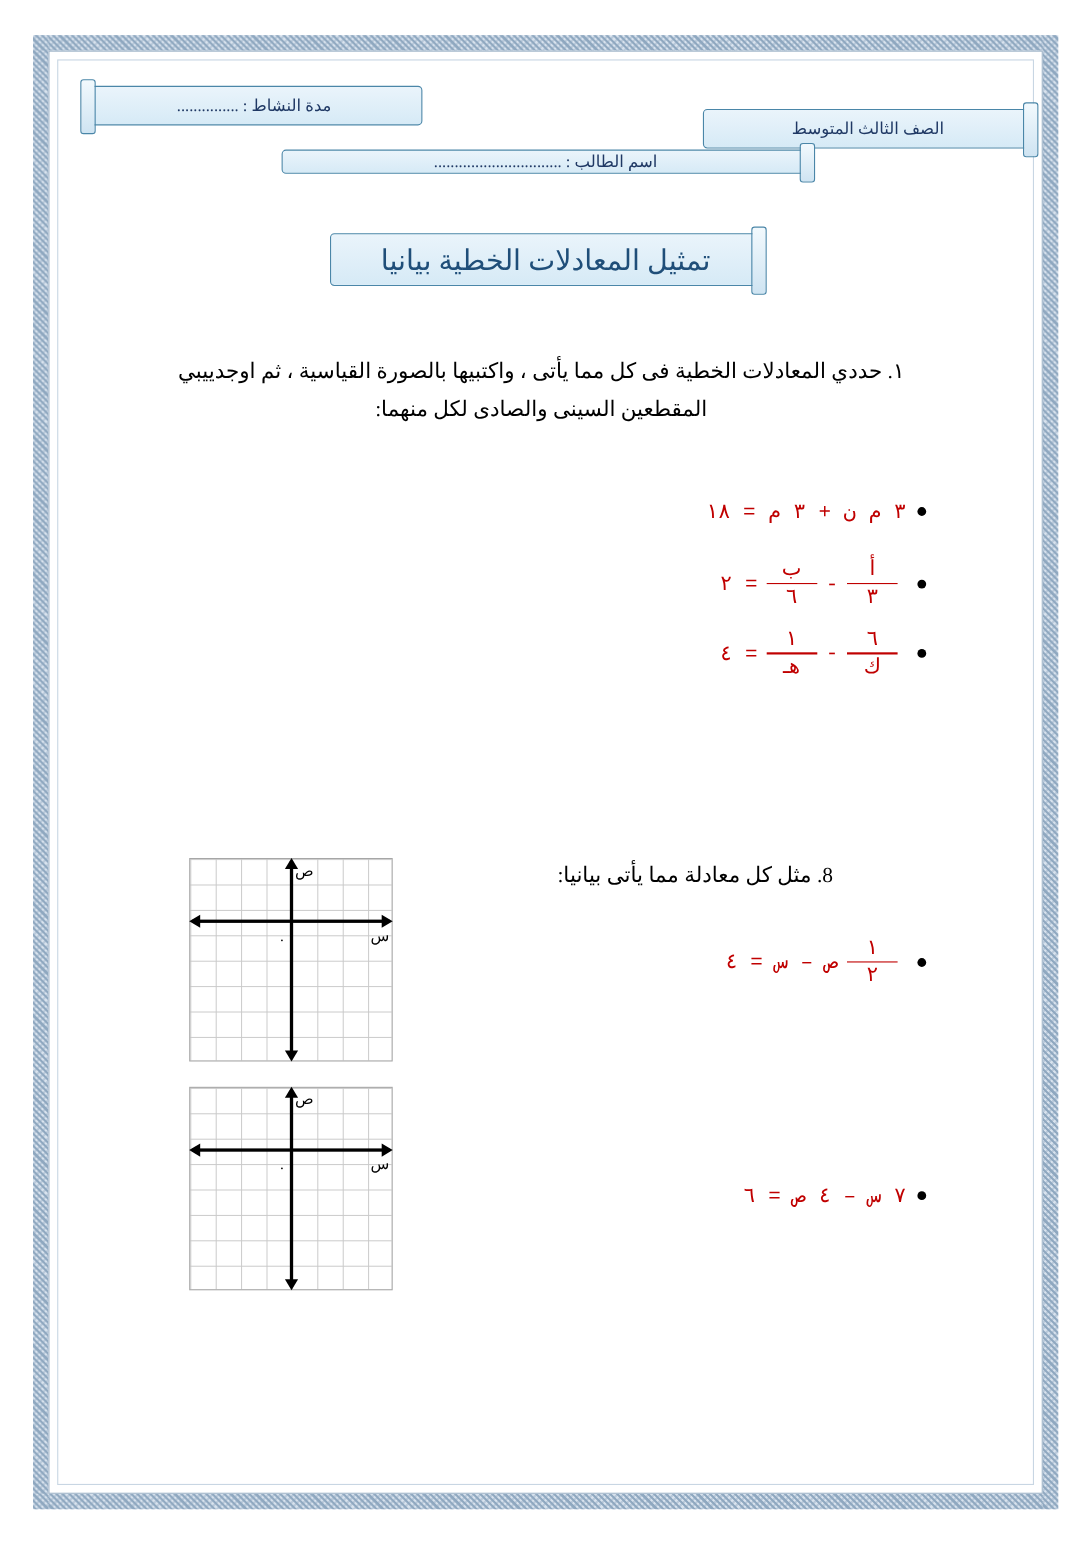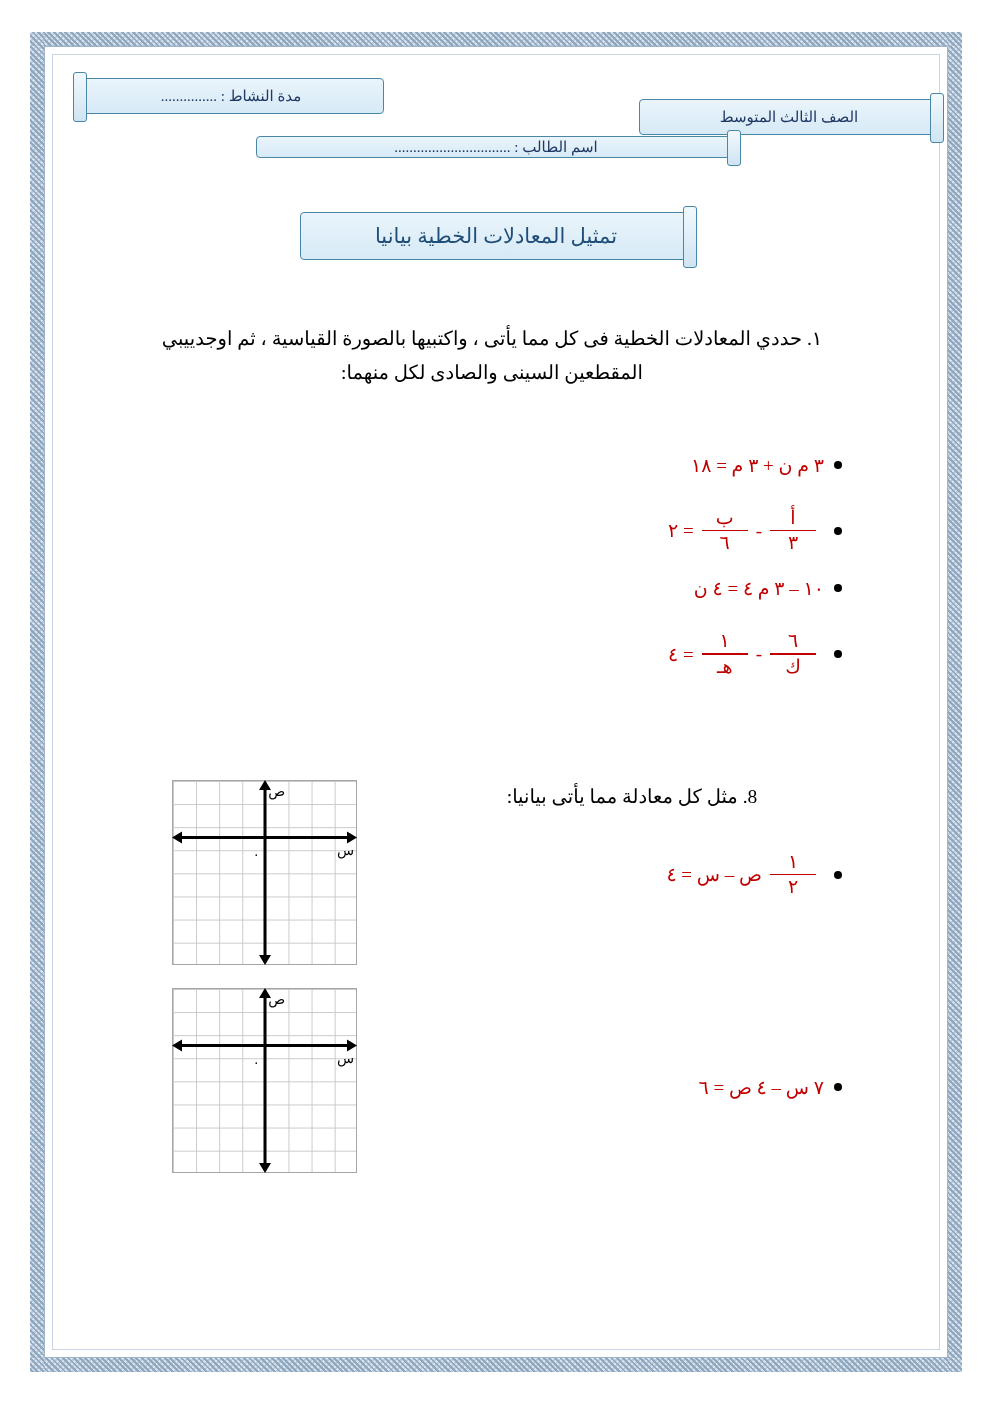--- a/index.html
+++ b/index.html
@@ -75,21 +75,21 @@
     border: 1px solid #4a86a8;
     border-radius: 3px;
   }
   .banner .curl.right { right: -6px; }
   .banner .curl.left { left: -6px; }
 
   #banner-grade   { right: 53px;  top: 78px;  width: 300px; height: 36px; margin-top: 21px; }
   #banner-duration{ left: 78px;   top: 78px;  width: 306px; height: 36px; }
   #banner-student { left: 50%; transform: translateX(-50%); top: 136px; width: 480px; height: 22px; }
   #banner-title   { left: 50%; transform: translateX(-50%); top: 212px; width: 392px; height: 48px;
-                    font-size: 21px; color: #1f4e79; }
+                    font-size: 26px; color: #1f4e79; }
 
   
   .q-block {
     position: absolute;
     color: #000000;
     font-size: 19.5px;
     line-height: 1.75;
     text-align: center;
   }
   #q1 { right: 150px; top: 322px; width: 700px; }
@@ -112,21 +112,21 @@
     min-height: 34px;
   }
   .bullet {
     width: 8px; height: 8px;
     background: #000;
     border-radius: 50%;
     display: inline-block;
     margin-left: 10px;
     flex: 0 0 auto;
   }
-  .eq-text { white-space: nowrap; }
+  .eq-text { white-space: nowrap; font-family: Liberation Mono, monospace; }
 
   
   .frac {
     display: inline-flex;
     flex-direction: column;
     align-items: center;
     vertical-align: middle;
     margin: 0 8px;
     line-height: 1.05;
   }
@@ -238,24 +238,20 @@
     </span>
     <span class="eq-text">-</span>
     <span class="frac">
       <span class="num">ب</span>
       <span class="bar"></span>
       <span class="den">٦</span>
     </span>
     <span class="eq-text">= ٢</span>
   </div>
 
-  <div class="eq-row">
-    <span class="bullet"></span>
-    <span class="eq-text">١٠ – ٣ م ٤ = ٤ ن</span>
-  </div>
 
   <div class="eq-row with-frac">
     <span class="bullet"></span>
     <span class="frac">
       <span class="num">٦</span>
       <span class="bar"></span>
       <span class="den">ك</span>
     </span>
     <span class="eq-text">-</span>
     <span class="frac">

